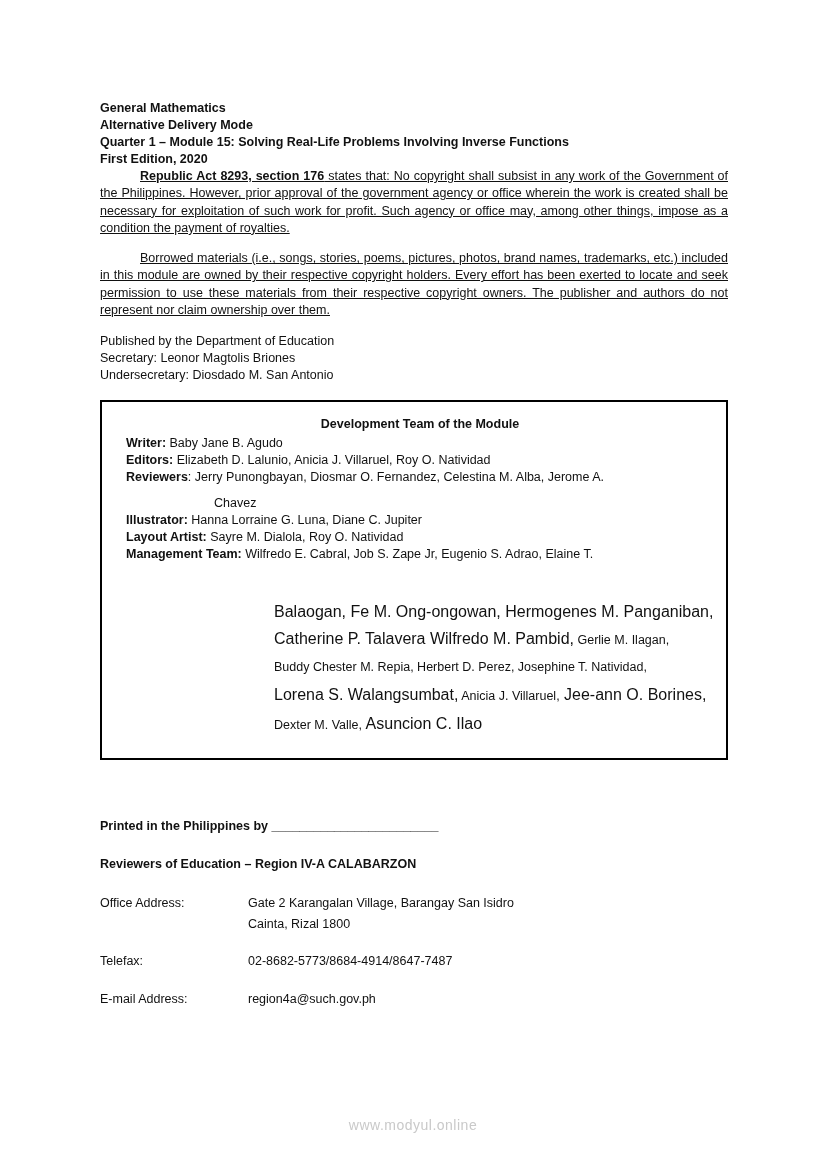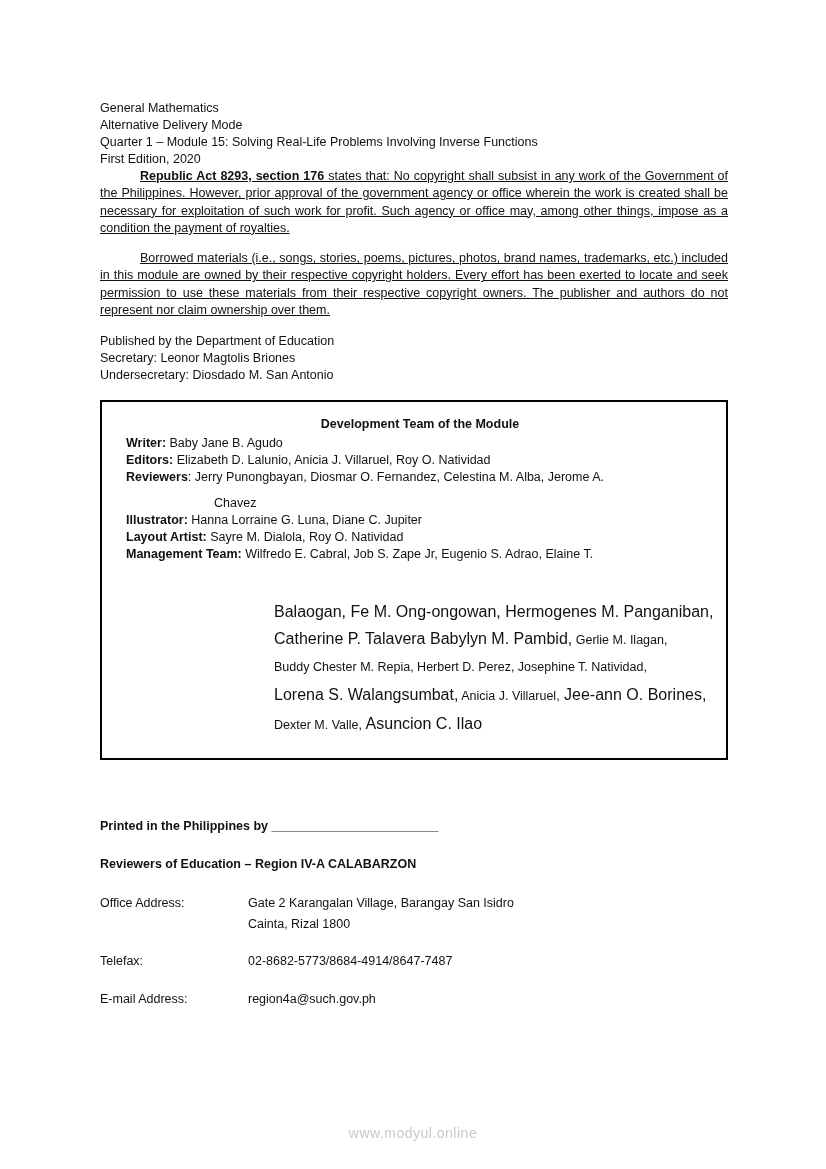--- a/index.html
+++ b/index.html
@@ -15,21 +15,21 @@
   }
   .content {
     position: absolute;
     left: 100px;
     top: 100px;
     width: 628px;
     font-size: 12.5px;
     line-height: 17px;
   }
   .bold { font-weight: bold; }
-  .header-block div { font-weight: normal; line-height: 17px; }
+  .header-block div { font-weight: bold; line-height: 17px; }
   p.justified {
     margin: 0 0 13px 0;
     text-align: justify;
     text-indent: 40px;
     line-height: 17.3px;
     text-decoration: underline;
   }
   .para-gap { margin-top: 15px; }
   .publisher-block { margin-top: 14px; }
   .publisher-block div { line-height: 17px; }
@@ -53,21 +53,21 @@
     margin-top: 20px;
     display: grid;
     grid-template-columns: 148px auto;
     row-gap: 17px;
   }
   .addr-label { line-height: 20.5px; }
   .addr-value { line-height: 20.5px; }
   .watermark {
     position: absolute;
     left: 0;
-    bottom: 28px;
+    bottom: 36px;
     width: 100%;
     text-align: center;
     color: #c9c9c9;
     font-size: 14px;
     letter-spacing: 0.5px;
   }
 </style>
 </head>
 <body>
 
@@ -100,21 +100,21 @@
 
       <div class="dev-row"><span class="bold">Reviewers</span><span>: Jerry Punongbayan, Diosmar O. Fernandez, Celestina M. Alba, Jerome A.</span></div>
       <div class="cont-reviewers">Chavez</div>
 
       <div class="dev-row"><span class="bold">Illustrator:</span><span> Hanna Lorraine G. Luna, Diane C. Jupiter</span></div>
 
       <div class="dev-row"><span class="bold">Layout Artist:</span><span> Sayre M. Dialola,  Roy O. Natividad</span></div>
 
       <div class="dev-row"><span class="bold">Management Team:</span><span> Wilfredo E. Cabral, Job S. Zape Jr, Eugenio S. Adrao, Elaine T.</span></div>
       <div class="mg-cont mg-lg">Balaogan, Fe M. Ong-ongowan, Hermogenes M. Panganiban,</div>
-      <div class="mg-cont"><span class="mg-lg">Catherine P. Talavera Babylyn M. Pambid,</span><span> Gerlie M. Ilagan,</span></div>
+      <div class="mg-cont"><span class="mg-lg">Catherine P. Talavera Wilfredo M. Pambid,</span><span> Gerlie M. Ilagan,</span></div>
       <div class="mg-cont">Buddy Chester M. Repia,  Herbert D. Perez, Josephine T. Natividad,</div>
       <div class="mg-cont"><span class="mg-lg">Lorena S. Walangsumbat,</span><span> Anicia J. Villaruel,</span><span class="mg-lg"> Jee-ann O. Borines,</span></div>
       <div class="mg-cont"><span>Dexter M. Valle,</span><span class="mg-lg"> Asuncion C. Ilao</span></div>
     </div>
 
     <div class="printed-line"><span>Printed in the Philippines by </span><span>________________________</span></div>
 
     <div class="dept-line">Reviewers of Education – Region IV-A CALABARZON</div>
 
     <div class="addr">

